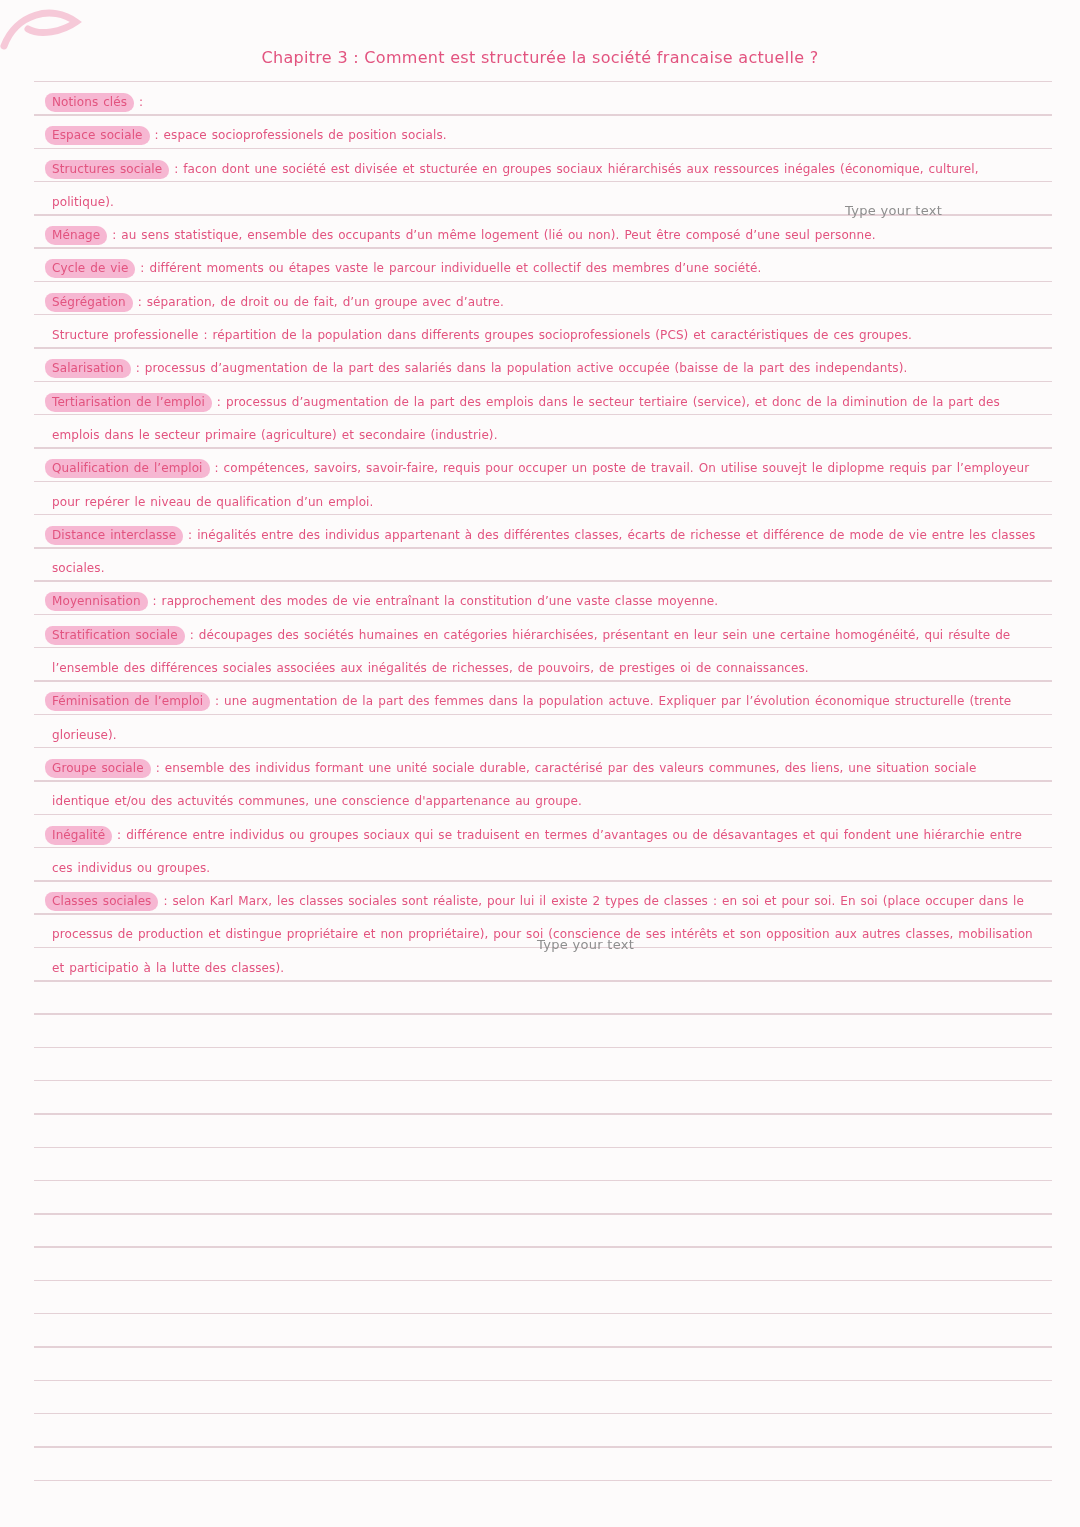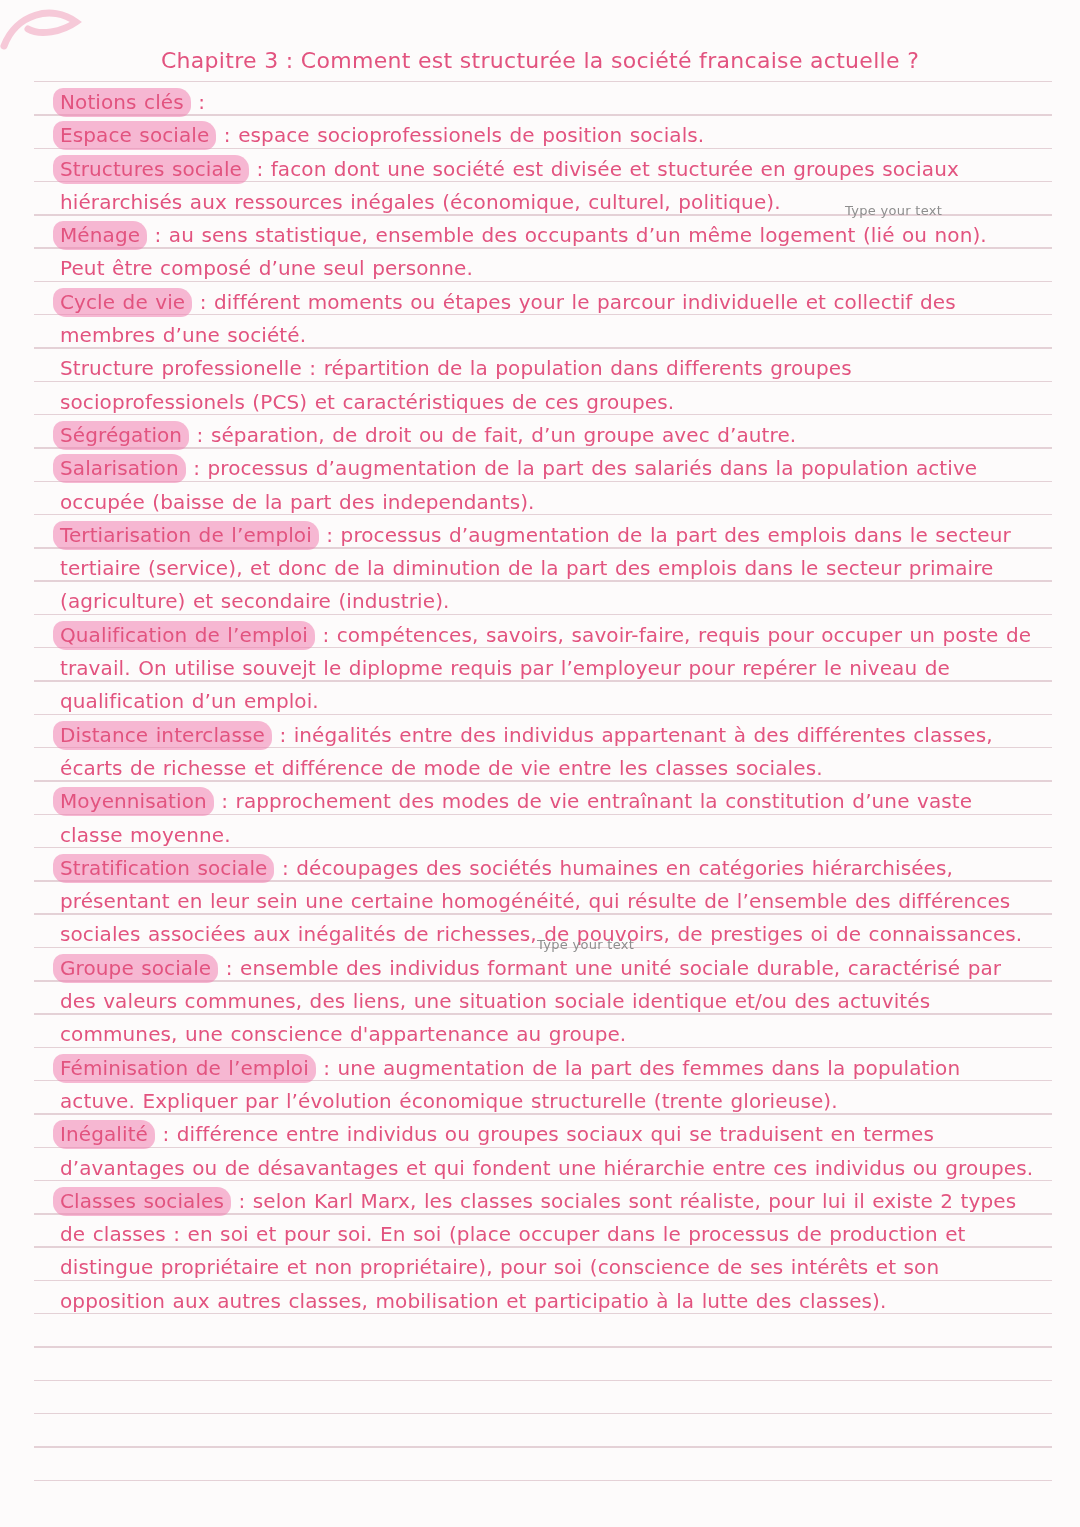--- a/index.html
+++ b/index.html
@@ -27,30 +27,30 @@
     );
     opacity: .75;
     pointer-events: none;
   }
   .title {
     position: absolute;
     top: 48px;
     left: 0;
     width: 100%;
     text-align: center;
-    font-size: 22px;
+    font-size: 16px;
     letter-spacing: .3px;
     white-space: nowrap;
   }
   .content {
     position: absolute;
     top: 86px;
-    left: 60px;
+    left: 52px;
     right: 42px;
-    font-size: 20px;
+    font-size: 12px;
     line-height: 33.3px;
     letter-spacing: .1px;
     word-spacing: 1px;
   }
   .term.hl {
     background: rgba(240, 127, 176, .55);
     background: color-mix(in srgb, var(--highlight, #f07fb0) 55%, transparent);
     border-radius: 10px 14px 11px 13px;
     padding: 2px 7px 3px 7px;
     margin-left: -7px;
@@ -80,31 +80,31 @@
 
   <div class="rules"></div>
 
   <div class="title">Chapitre 3 : Comment est structurée la société francaise actuelle ?</div>
 
   <div class="content">
       <div class="entry"><span class="term hl">Notions clés</span><span class="def"> :</span></div>
       <div class="entry"><span class="term hl">Espace sociale</span><span class="def"> : espace socioprofessionels de position socials.</span></div>
       <div class="entry"><span class="term hl">Structures sociale</span><span class="def"> : facon dont une société est divisée et stucturée en groupes sociaux hiérarchisés aux ressources inégales (économique, culturel, politique).</span></div>
       <div class="entry"><span class="term hl">Ménage</span><span class="def"> : au sens statistique, ensemble des occupants d’un même logement (lié ou non). Peut être composé d’une seul personne.</span></div>
-      <div class="entry"><span class="term hl">Cycle de vie</span><span class="def"> : différent moments ou étapes your le parcour individuelle et collectif des membres d’une société.</span></div>
+      <div class="entry"><span class="term hl">Cycle de vie</span><span class="def"> : différent moments ou étapes vaste le parcour individuelle et collectif des membres d’une société.</span></div>
+      <div class="entry"><span class="term hl">Ségrégation</span><span class="def"> : séparation, de droit ou de fait, d’un groupe avec d’autre.</span></div>
       <div class="entry"><span class="term">Structure professionelle</span><span class="def"> : répartition de la population dans differents groupes socioprofessionels (PCS) et caractéristiques de ces groupes.</span></div>
-      <div class="entry"><span class="term hl">Ségrégation</span><span class="def"> : séparation, de droit ou de fait, d’un groupe avec d’autre.</span></div>
       <div class="entry"><span class="term hl">Salarisation</span><span class="def"> : processus d’augmentation de la part des salariés dans la population active occupée (baisse de la part des independants).</span></div>
       <div class="entry"><span class="term hl">Tertiarisation de l’emploi</span><span class="def"> : processus d’augmentation de la part des emplois dans le secteur tertiaire (service), et donc de la diminution de la part des emplois dans le secteur primaire (agriculture) et secondaire (industrie).</span></div>
       <div class="entry"><span class="term hl">Qualification de l’emploi</span><span class="def"> : compétences, savoirs, savoir-faire, requis pour occuper un poste de travail. On utilise souvejt le diplopme requis par l’employeur pour repérer le niveau de qualification d’un emploi.</span></div>
       <div class="entry"><span class="term hl">Distance interclasse</span><span class="def"> : inégalités entre des individus appartenant à des différentes classes, écarts de richesse et différence de mode de vie entre les classes sociales.</span></div>
       <div class="entry"><span class="term hl">Moyennisation</span><span class="def"> : rapprochement des modes de vie entraînant la constitution d’une vaste classe moyenne.</span></div>
       <div class="entry"><span class="term hl">Stratification sociale</span><span class="def"> : découpages des sociétés humaines en catégories hiérarchisées, présentant en leur sein une certaine homogénéité, qui résulte de l’ensemble des différences sociales associées aux inégalités de richesses, de pouvoirs, de prestiges oi de connaissances.</span></div>
+      <div class="entry"><span class="term hl">Féminisation de l’emploi</span><span class="def"> : une augmentation de la part des femmes dans la population actuve. Expliquer par l’évolution économique structurelle (trente glorieuse).</span></div>
       <div class="entry"><span class="term hl">Groupe sociale</span><span class="def"> : ensemble des individus formant une unité sociale durable, caractérisé par des valeurs communes, des liens, une situation sociale identique et/ou des actuvités communes, une conscience d'appartenance au groupe.</span></div>
-      <div class="entry"><span class="term hl">Féminisation de l’emploi</span><span class="def"> : une augmentation de la part des femmes dans la population actuve. Expliquer par l’évolution économique structurelle (trente glorieuse).</span></div>
       <div class="entry"><span class="term hl">Inégalité</span><span class="def"> : différence entre individus ou groupes sociaux qui se traduisent en termes d’avantages ou de désavantages et qui fondent une hiérarchie entre ces individus ou groupes.</span></div>
       <div class="entry"><span class="term hl">Classes sociales</span><span class="def"> : selon Karl Marx, les classes sociales sont réaliste, pour lui il existe 2 types de classes : en soi et pour soi. En soi (place occuper dans le processus de production et distingue propriétaire et non propriétaire), pour soi (conscience de ses intérêts et son opposition aux autres classes, mobilisation et participatio à la lutte des classes).</span></div>
     </div>
 
   <span class="placeholder ph1">Type your text</span>
   <span class="placeholder ph2">Type your text</span>
 
 </div>
 
 </body></html>

